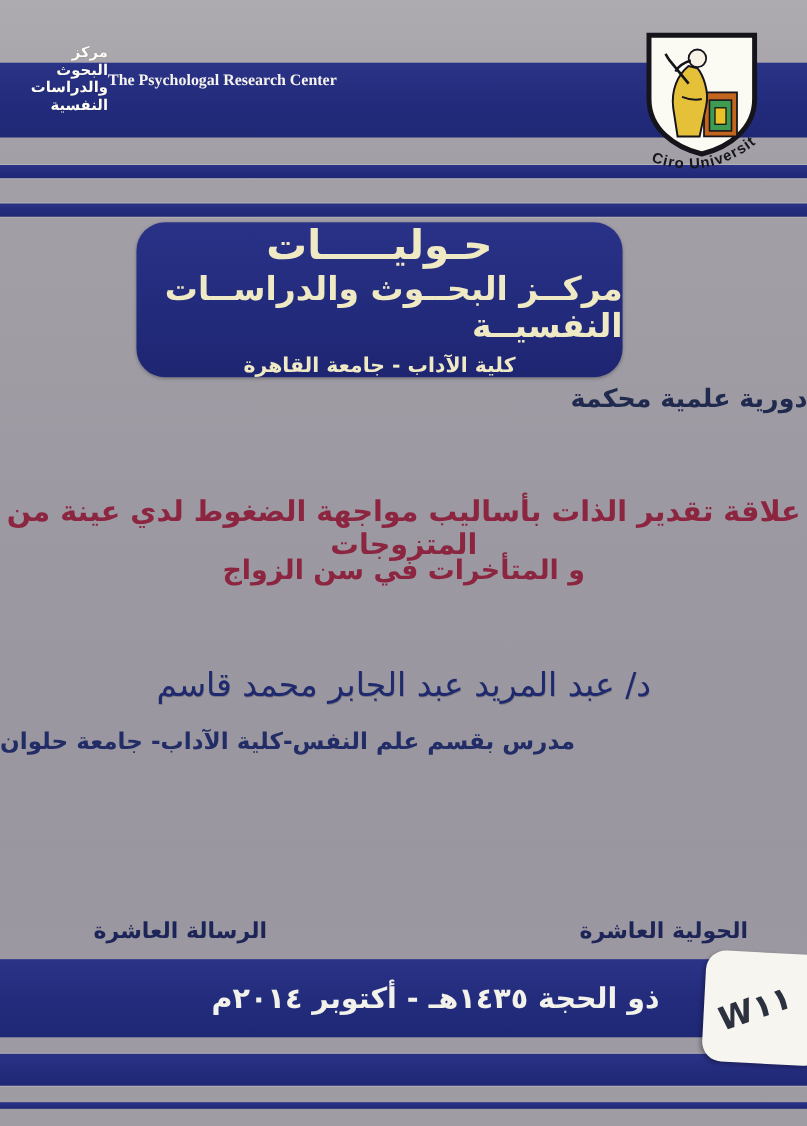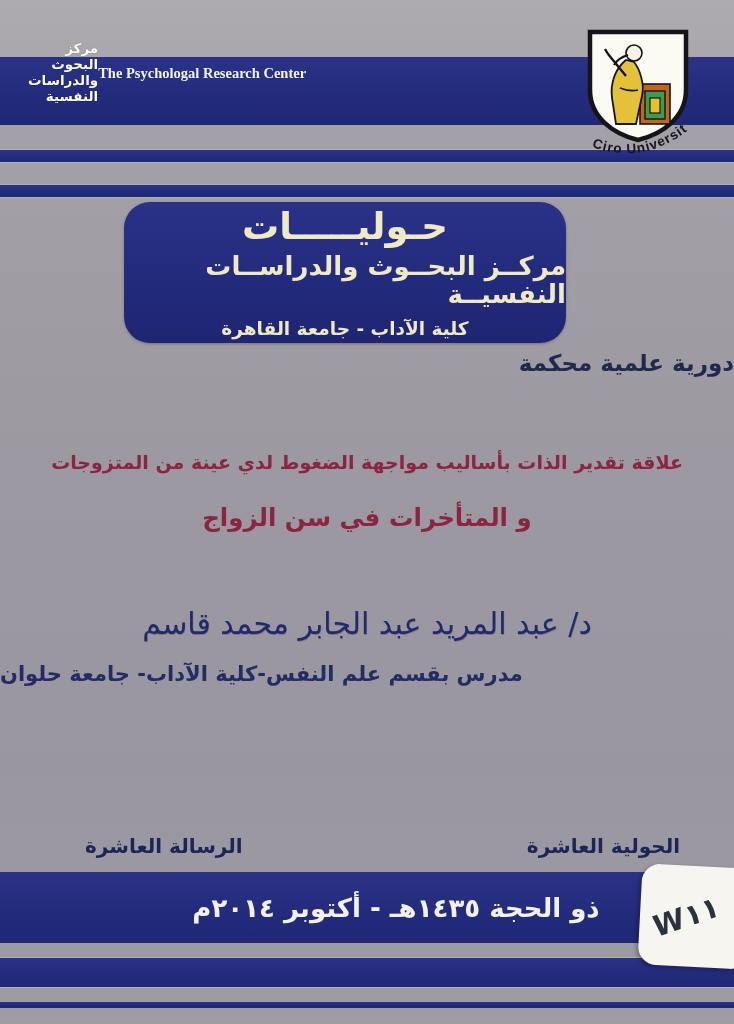--- a/index.html
+++ b/index.html
@@ -42,30 +42,30 @@
   
   .title-box {
     position: absolute; left: 124px; top: 202px; width: 442px; height: 141px;
     background: linear-gradient(180deg, #2a3288 0%, #222a7b 60%, #1e2672 100%);
     border-radius: 26px;
     display: flex; flex-direction: column; align-items: center; justify-content: center;
     gap: 5px; padding-top: 2px;
     box-shadow: 0 1px 3px rgba(0,0,0,.25);
   }
   .box-line1 { color: #efe9c4; font-size: 37px; font-weight: bold; line-height: 1.05; }
-  .box-line2 { color: #efe9c4; font-size: 26px; font-weight: bold; line-height: 1.1; }
+  .box-line2 { color: #efe9c4; font-size: 30px; font-weight: bold; line-height: 1.1; }
   .box-line3 { color: #efe9c4; font-size: 18.5px; font-weight: bold; margin-top: 4px; }
   
   .subtitle {
     position: absolute; top: 350px; left: 0; width: 100%;
     text-align: right; color: #20294e; font-size: 23px; font-weight: bold;
   }
   .red-title1 {
     position: absolute; top: 451px; left: 0; width: 100%;
-    text-align: center; color: #8c2540; font-size: 19px; font-weight: bold;
+    text-align: center; color: #8c2540; font-size: 26px; font-weight: bold;
   }
   .red-title2 {
     position: absolute; top: 503px; left: 0; width: 100%;
     text-align: center; color: #8c2540; font-size: 24.5px; font-weight: bold;
   }
   .author {
     position: absolute; top: 606px; left: 0; width: 100%;
     text-align: center; color: #1f2a6e; font-size: 30px; font-weight: normal;
     text-shadow: 0.5px 0.5px 0 rgba(0,0,0,.2);
   }

